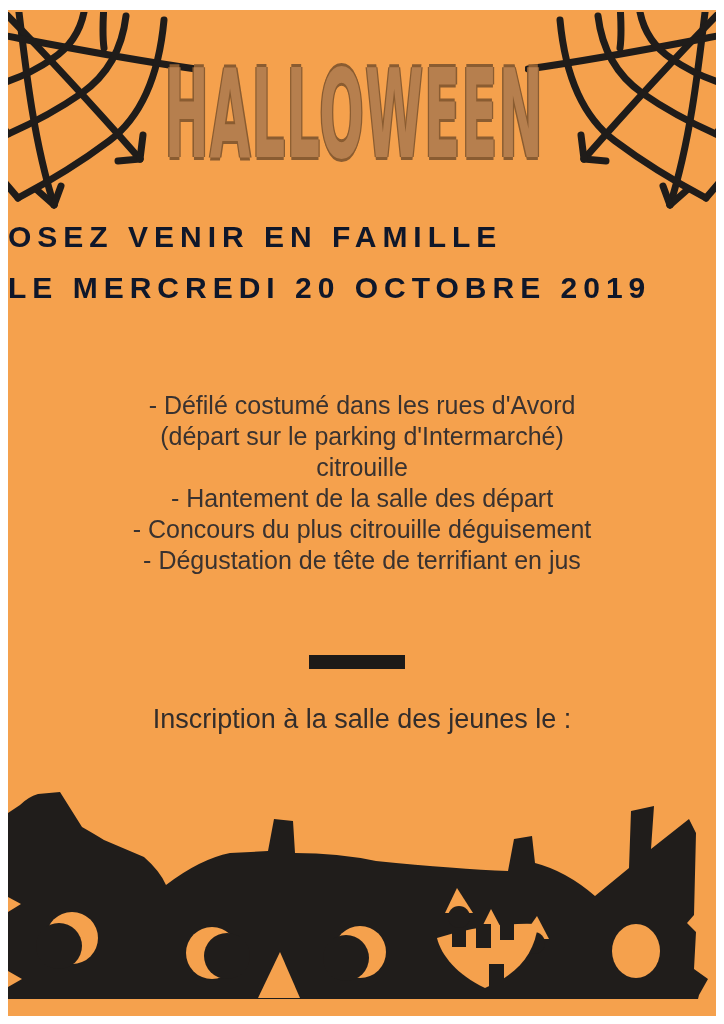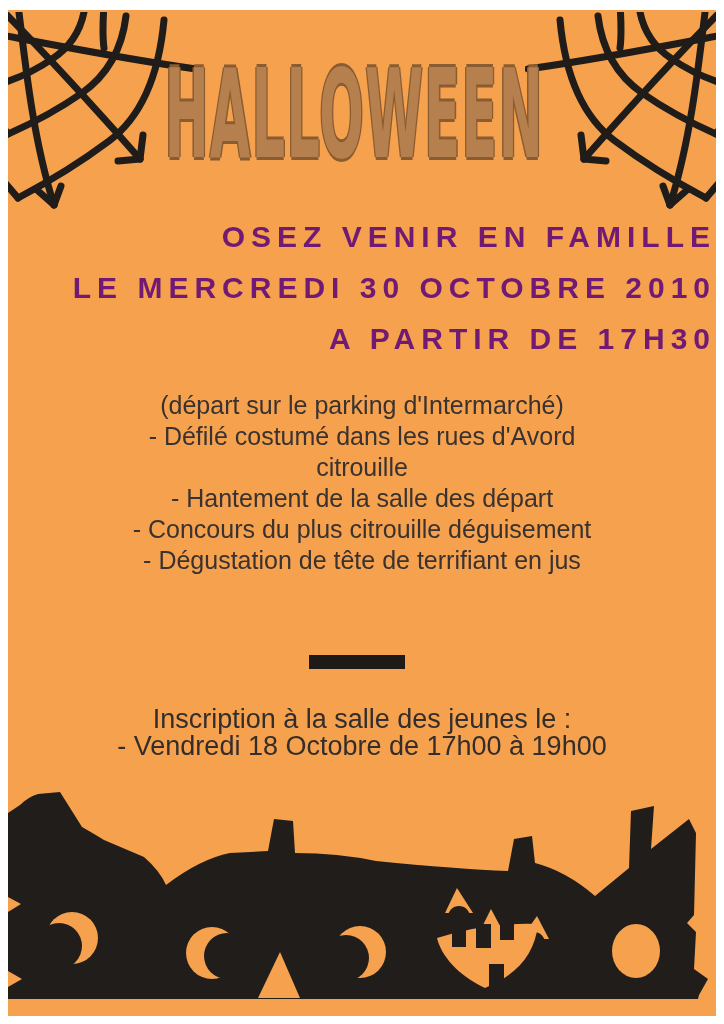--- a/index.html
+++ b/index.html
@@ -25,21 +25,21 @@
     display:inline-block;
     font-family:"DejaVu Sans", sans-serif;
     font-weight:bold;font-size:82px;line-height:1;letter-spacing:2px;
     color:#b67f4e;
     transform:scale(0.64,1.5);transform-origin:50% 40%;
     text-shadow:2px 0 0 #8a5c31,-2px 0 0 #8a5c31,0 2px 0 #8a5c31,0 -2px 0 #8a5c31;
   }
   
   .headline{
     position:absolute;left:0;right:0;top:201px;
-    text-align:right;color:#701a75;
+    text-align:left;color:#0f172a;
     font-weight:bold;font-size:30px;line-height:51px;letter-spacing:6px;
     white-space:nowrap;
   }
   
   .events{
     position:absolute;left:0;right:0;top:380px;
     text-align:center;color:#393230;
     font-size:25px;line-height:31px;
     white-space:nowrap;
   }
@@ -98,38 +98,36 @@
       <path d="M14,186 L2,172"></path>
     </g>
   </svg>
 
   <div class="title-wrap">
     <span class="title-text">HALLOWEEN</span>
   </div>
 
   <div class="headline">
     <div>OSEZ VENIR EN FAMILLE</div>
-    <div>LE MERCREDI 30 OCTOBRE 2010</div>
-    <div>A PARTIR DE 17H30</div>
+    <div>LE MERCREDI 20 OCTOBRE 2019</div>
   </div>
 
   <div class="events">
+    <div>- Défilé costumé dans les rues d'Avord</div>
     <div>(départ sur le parking d'Intermarché)</div>
-    <div>- Défilé costumé dans les rues d'Avord</div>
     <div>citrouille</div>
     <div>- Hantement de la salle des départ</div>
     <div>- Concours du plus citrouille déguisement</div>
     <div>- Dégustation de tête de terrifiant en jus</div>
   </div>
 
   <div class="divider-bar"></div>
 
   <div class="inscription">
     <div>Inscription à la salle des jeunes le :</div>
-    <div>- Vendredi 18 Octobre de 17h00 à 19h00</div>
   </div>
 
   <svg class="garland" viewBox="0 0 708 225" preserveAspectRatio="none">
 
     <path fill="#201d1b" d="
       M0,208 L0,22 L12,14 Q20,6 30,3 L52,1 L74,36
       Q88,44 96,49 L136,66 Q152,80 158,94
       Q192,68 222,62 L260,60
       L266,28 L285,30 L287,62
       Q330,62 368,70 Q450,78 500,80

